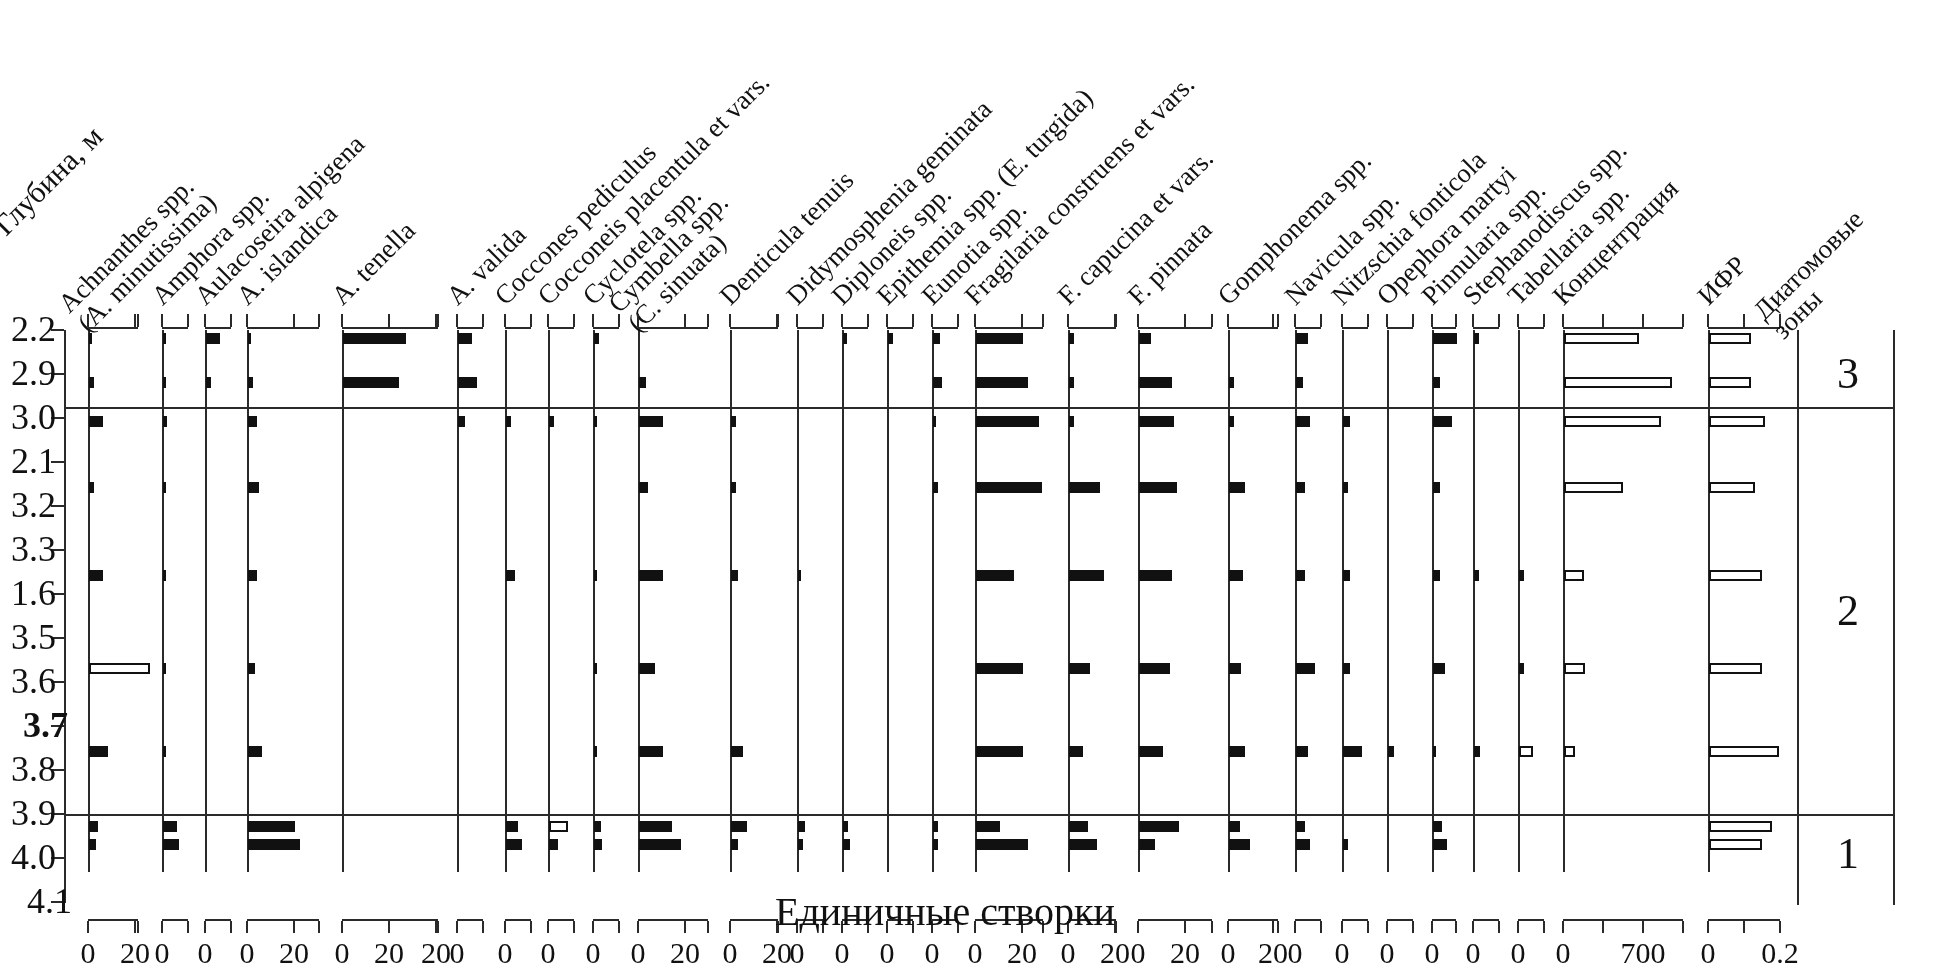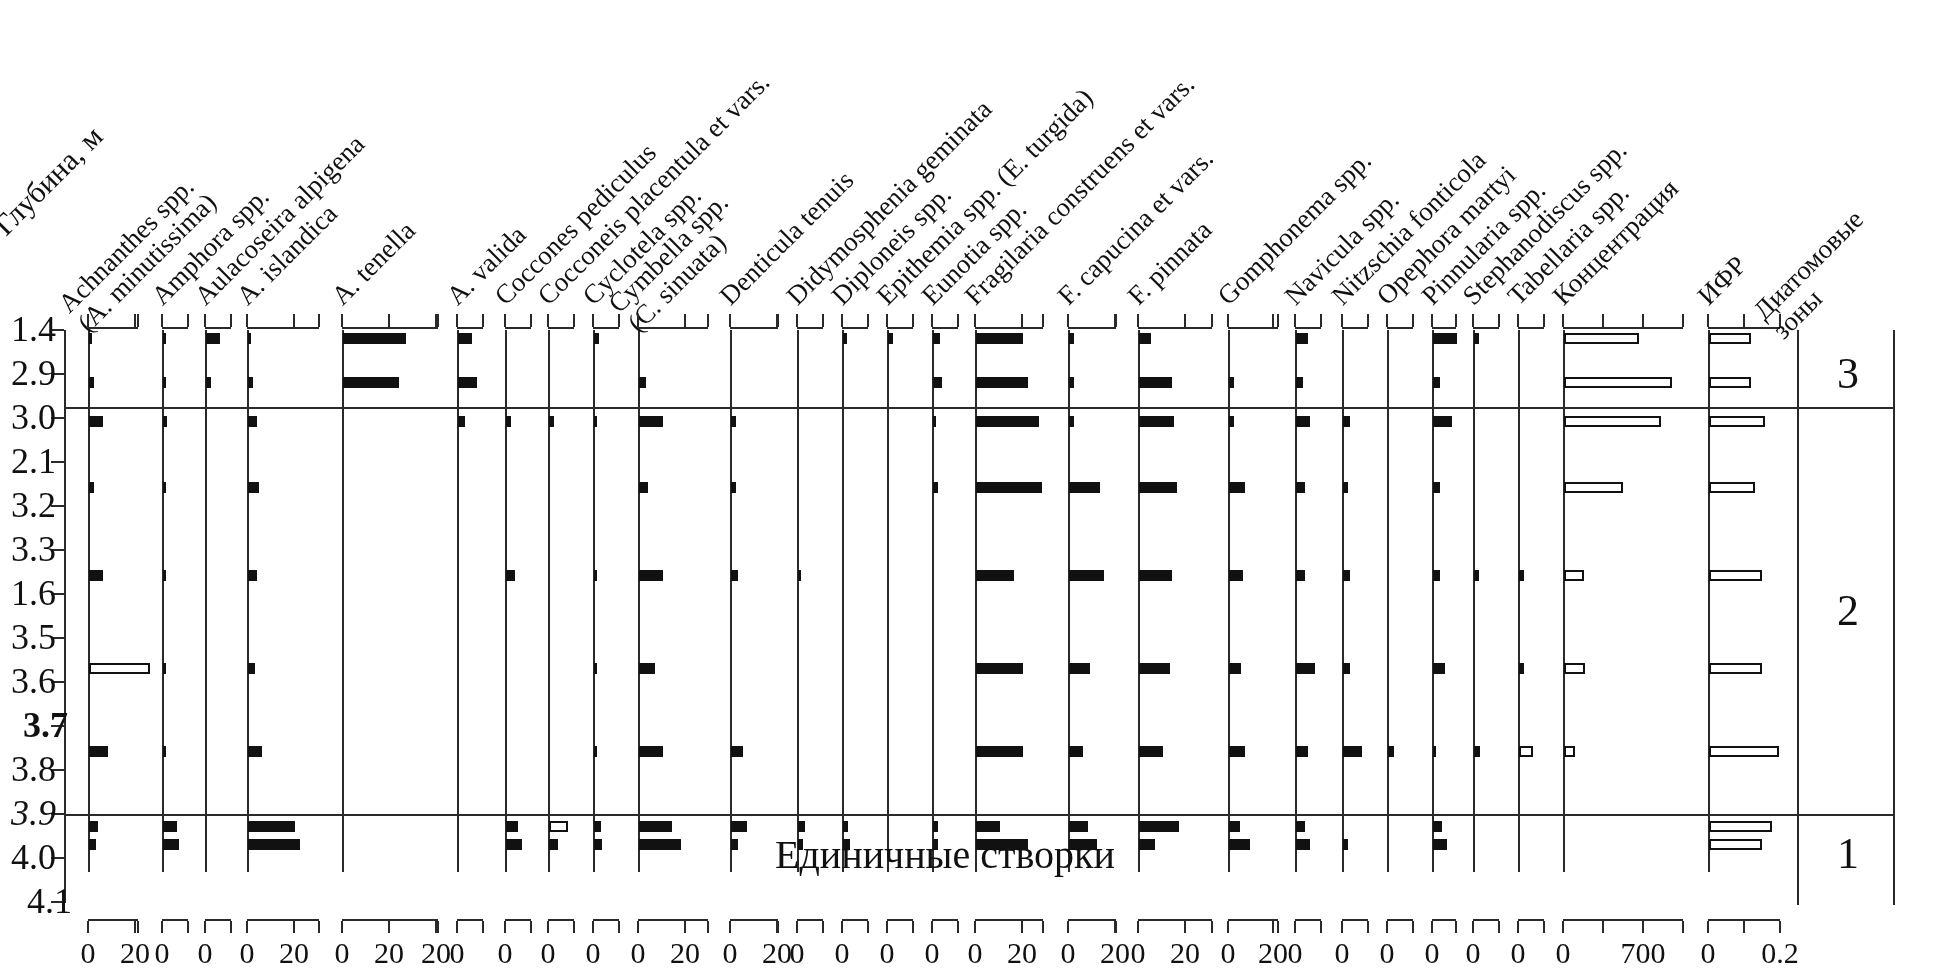--- a/index.html
+++ b/index.html
@@ -458,21 +458,21 @@
       <div class="bar hollow" style="left: 1709px; top: 482.4px; width: 45.5px;"></div>
       <div class="bar hollow" style="left: 1709px; top: 570.4px; width: 52.5px;"></div>
       <div class="bar hollow" style="left: 1709px; top: 662.8px; width: 52.5px;"></div>
       <div class="bar hollow" style="left: 1709px; top: 746.4px; width: 70px;"></div>
       <div class="bar hollow" style="left: 1709px; top: 821.2px; width: 63px;"></div>
       <div class="bar hollow" style="left: 1709px; top: 838.8px; width: 52.5px;"></div>
     </div>
   <div id="axis-layer">
       <div class="vline" style="left: 64px; top: 330px; height: 573px;"></div>
       <div class="hline" style="left: 51px; top: 329px; width: 13px;"></div>
-      <div class="depth-label" style="left: 0px; top: 308px;">1.4</div>
+      <div class="depth-label" style="left: 0px; top: 308px;">2.2</div>
       <div class="hline" style="left: 51px; top: 373px; width: 13px;"></div>
       <div class="depth-label" style="left: 0px; top: 352px;">2.9</div>
       <div class="hline" style="left: 51px; top: 417px; width: 13px;"></div>
       <div class="depth-label" style="left: 0px; top: 396px;">3.0</div>
       <div class="hline" style="left: 51px; top: 461px; width: 13px;"></div>
       <div class="depth-label" style="left: 0px; top: 440px;">2.1</div>
       <div class="hline" style="left: 51px; top: 505px; width: 13px;"></div>
       <div class="depth-label" style="left: 0px; top: 484px;">3.2</div>
       <div class="hline" style="left: 51px; top: 549px; width: 13px;"></div>
       <div class="depth-label" style="left: 0px; top: 528px;">3.3</div>
@@ -480,32 +480,32 @@
       <div class="depth-label" style="left: 0px; top: 572px;">1.6</div>
       <div class="hline" style="left: 51px; top: 637px; width: 13px;"></div>
       <div class="depth-label" style="left: 0px; top: 616px;">3.5</div>
       <div class="hline" style="left: 51px; top: 681px; width: 13px;"></div>
       <div class="depth-label" style="left: 0px; top: 660px;">3.6</div>
       <div class="hline" style="left: 51px; top: 725px; width: 13px;"></div>
       <div class="depth-label" style="left: 12px; top: 704px; font-weight: bold;">3.7</div>
       <div class="hline" style="left: 51px; top: 769px; width: 13px;"></div>
       <div class="depth-label" style="left: 0px; top: 748px;">3.8</div>
       <div class="hline" style="left: 51px; top: 813px; width: 13px;"></div>
-      <div class="depth-label" style="left: 0px; top: 792px; font-style: italic;">3.9</div>
+      <div class="depth-label" style="left: 0px; top: 792px;">3.9</div>
       <div class="hline" style="left: 51px; top: 857px; width: 13px;"></div>
       <div class="depth-label" style="left: 0px; top: 836px;">4.0</div>
       <div class="hline" style="left: 51px; top: 901px; width: 13px;"></div>
       <div class="depth-label" style="left: 16px; top: 880px;">4.1</div>
       <div class="rot-label" style="left: 8px; top: 212px; font-size: 30px;">Глубина, м</div>
     </div>
   <div id="zones-layer">
       <div class="hline" style="left: 64px; top: 407px; width: 1829px;"></div>
       <div class="hline" style="left: 64px; top: 814px; width: 1829px;"></div>
       <div class="vline" style="left: 1797px; top: 330px; height: 575px;"></div>
       <div class="vline" style="left: 1893px; top: 330px; height: 575px;"></div>
       <div class="rot-label" style="left: 1787px; top: 290px;">Диатомовые
 зоны</div>
       <div class="zone-num" style="left: 1837px; top: 348px;">3</div>
       <div class="zone-num" style="left: 1837px; top: 585px;">2</div>
       <div class="zone-num" style="left: 1837px; top: 828px;">1</div>
     </div>
-  <div id="footer-note" style="left: 945px; top: 831px; transform: translateX(-50%);">Единичные створки</div>
+  <div id="footer-note" style="left: 945px; top: 888px; transform: translateX(-50%);">Единичные створки</div>
 </div>
 
 </body></html>

